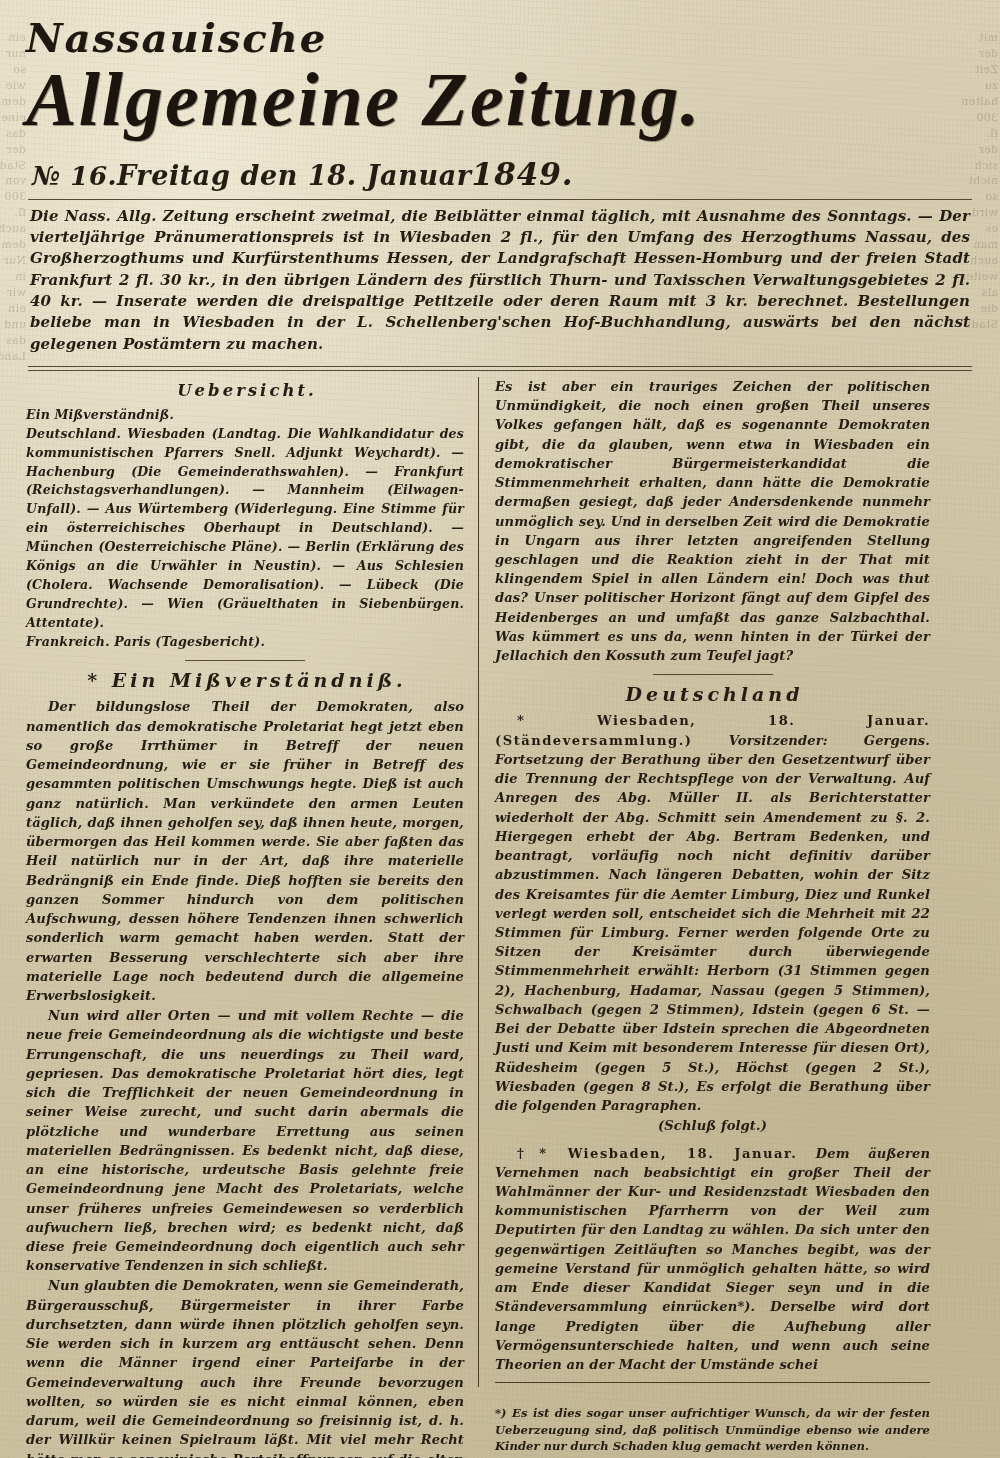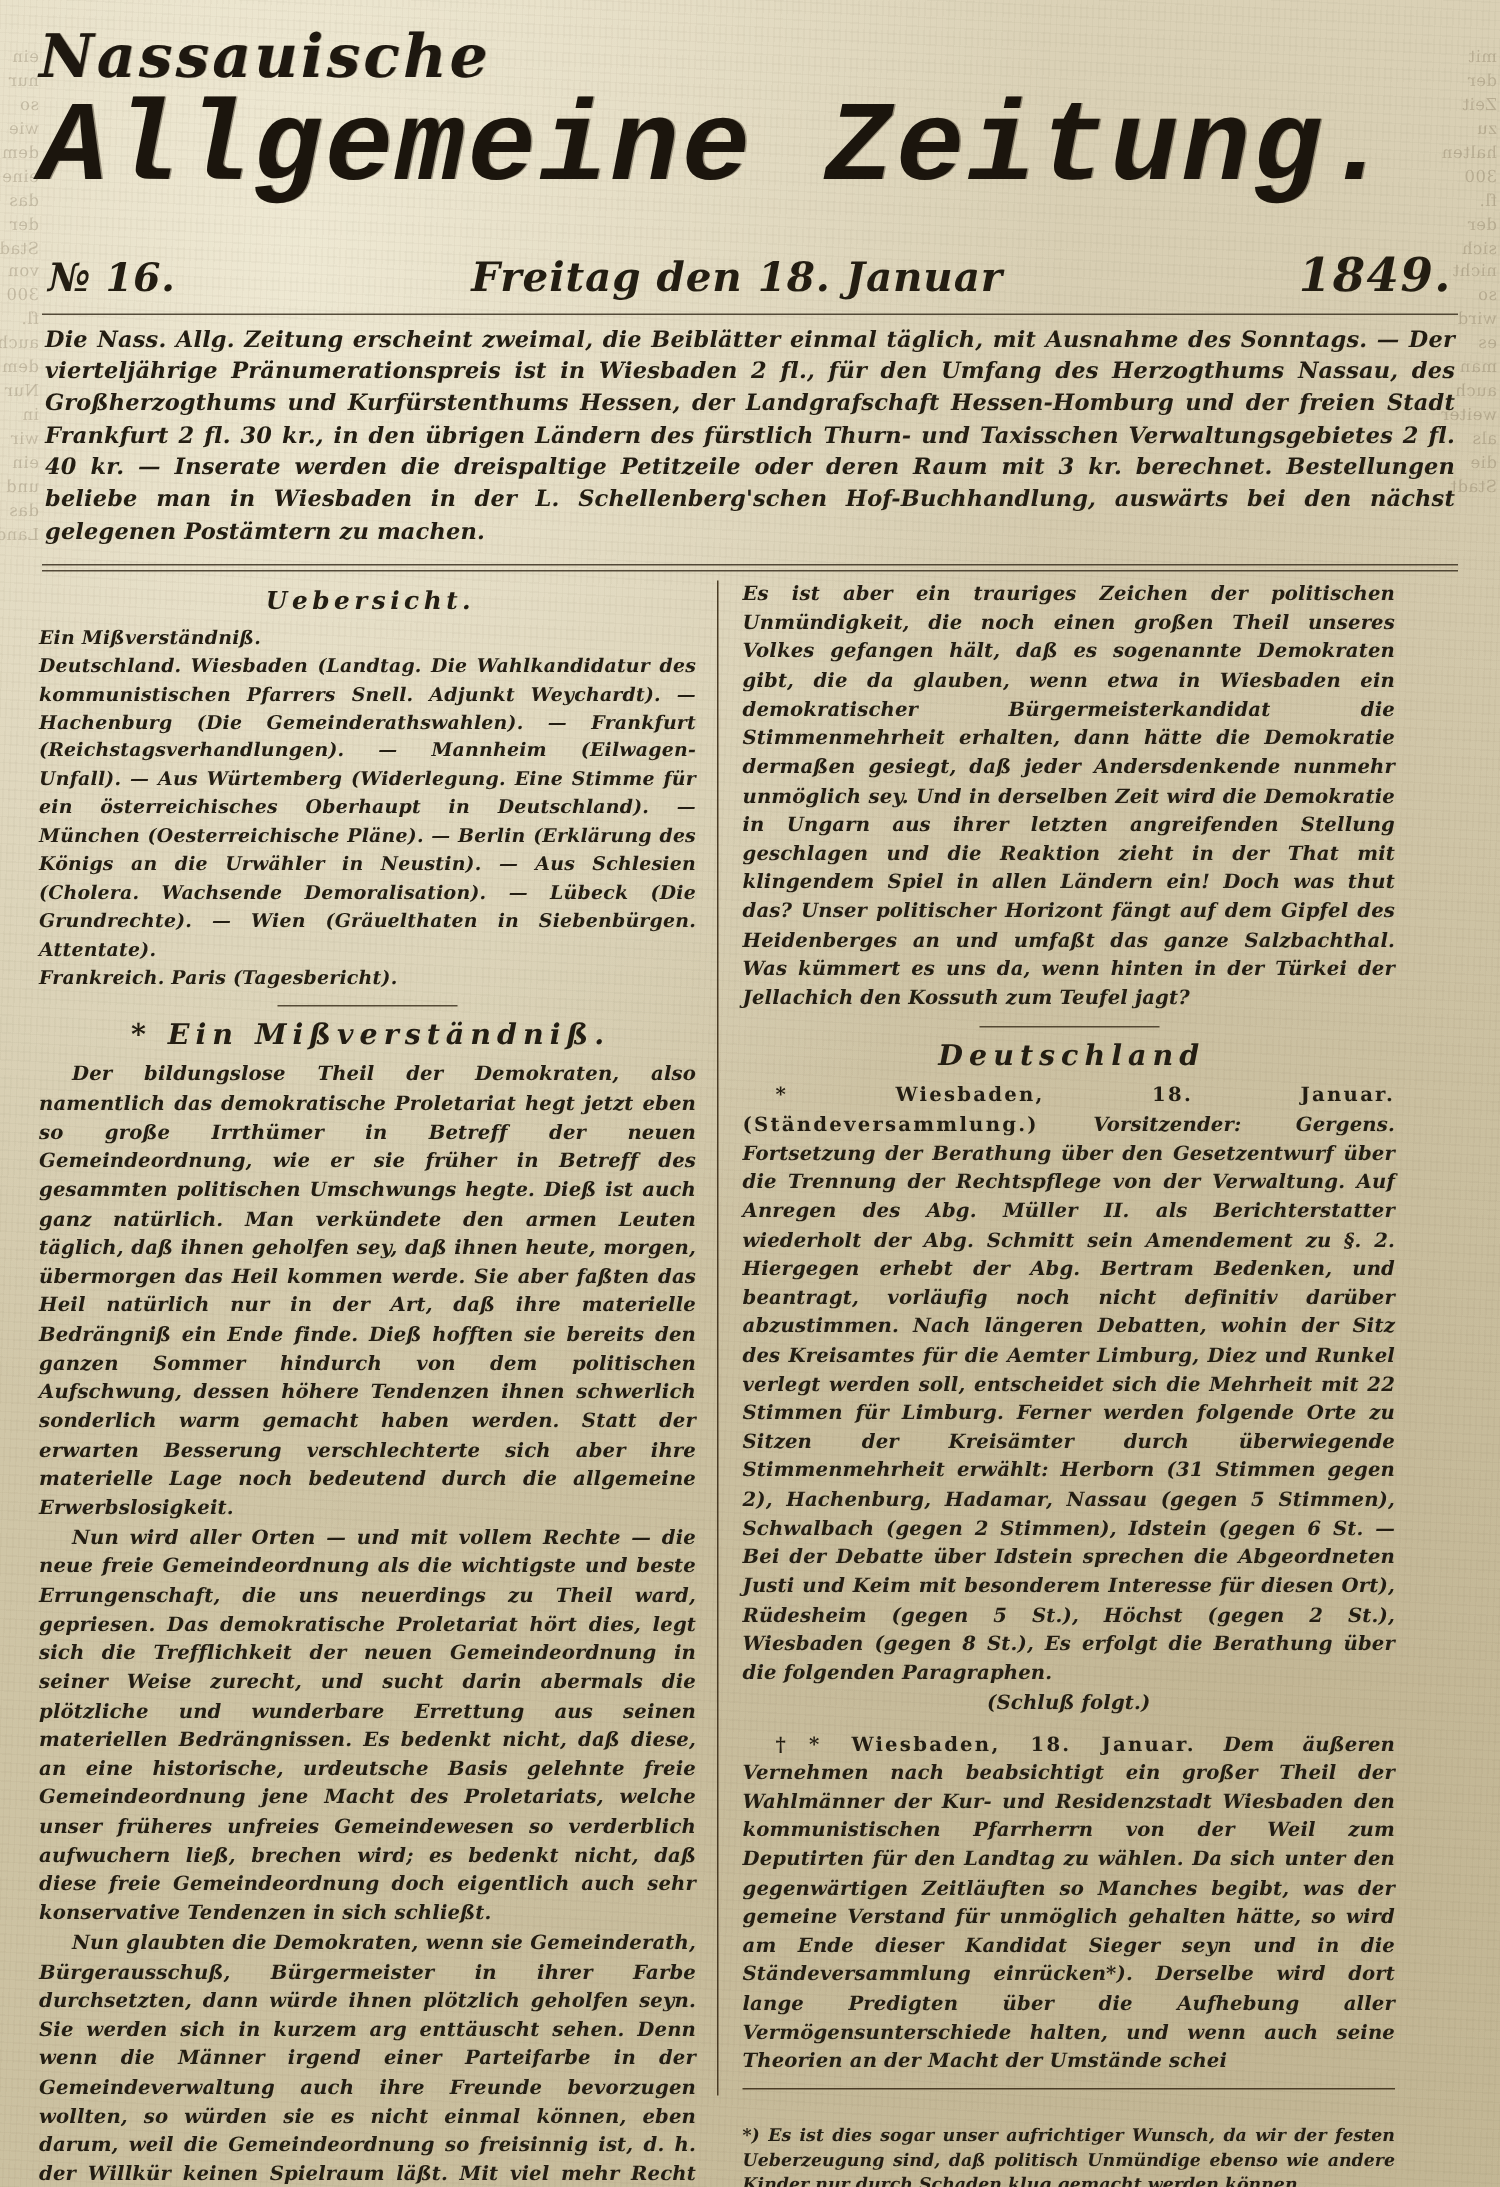--- a/index.html
+++ b/index.html
@@ -56,40 +56,39 @@
   .masthead .line1 {
     font-family: "DejaVu Serif", serif;
     font-weight: 700;
     font-size: 40px;
     letter-spacing: 2px;
     line-height: 1;
     color: #1e1810;
     text-shadow: 0.6px 0.4px 0 rgba(40,30,15,0.35);
   }
   .masthead .line2 {
-    font-family: Liberation Mono, monospace;
+    font-family: Liberation Serif, serif;
     font-weight: 700;
     font-size: 76px;
     letter-spacing: 2px;
     line-height: 1.05;
     margin-top: 2px;
     color: #1b150d;
     text-shadow: 1px 0.6px 0 rgba(40,30,15,0.4);
   }
   .fraktur {
     font-family: "DejaVu Serif", serif;
     font-style: italic;
     font-weight: 700;
   }
 
   .issue-row {
     display: flex;
     align-items: baseline;
-    justify-content: space-between;
-    margin-top: 26px;
+    margin-top: 16px;
     padding: 0 6px;
     font-weight: 700;
   }
   .issue-no { font-size: 26px; letter-spacing: 0.5px; }
   .issue-date { font-size: 27px; letter-spacing: 0.6px; }
   .issue-year { font-size: 31px; letter-spacing: 1px; }
 
   .rule {
     border: none;
     border-top: 1.6px solid #3a3020;

